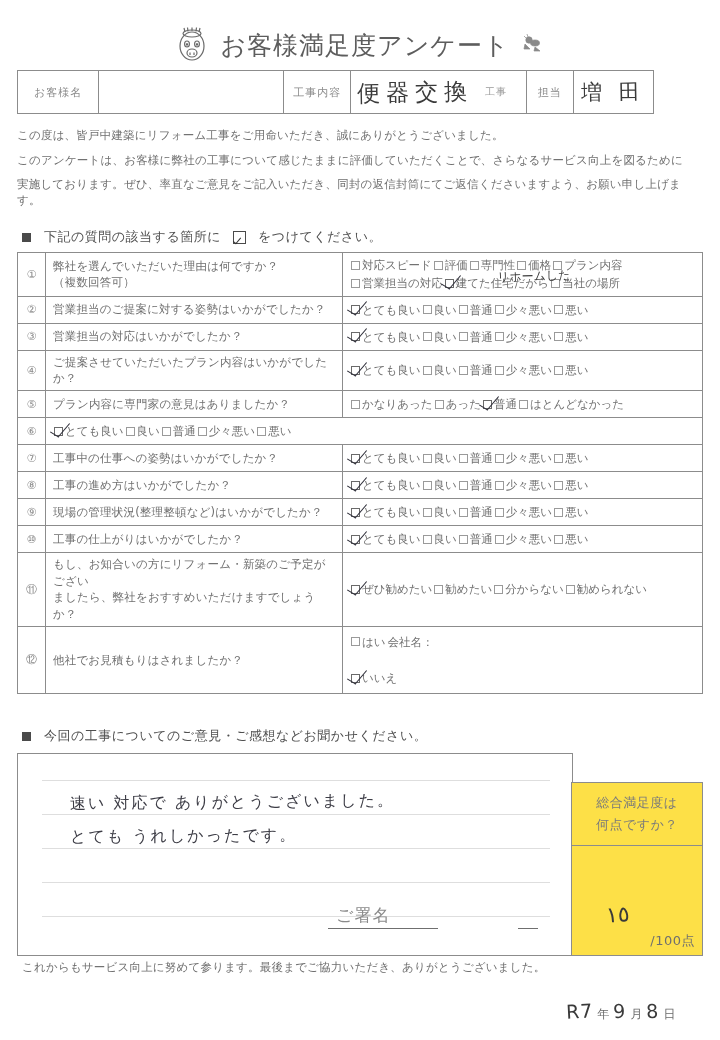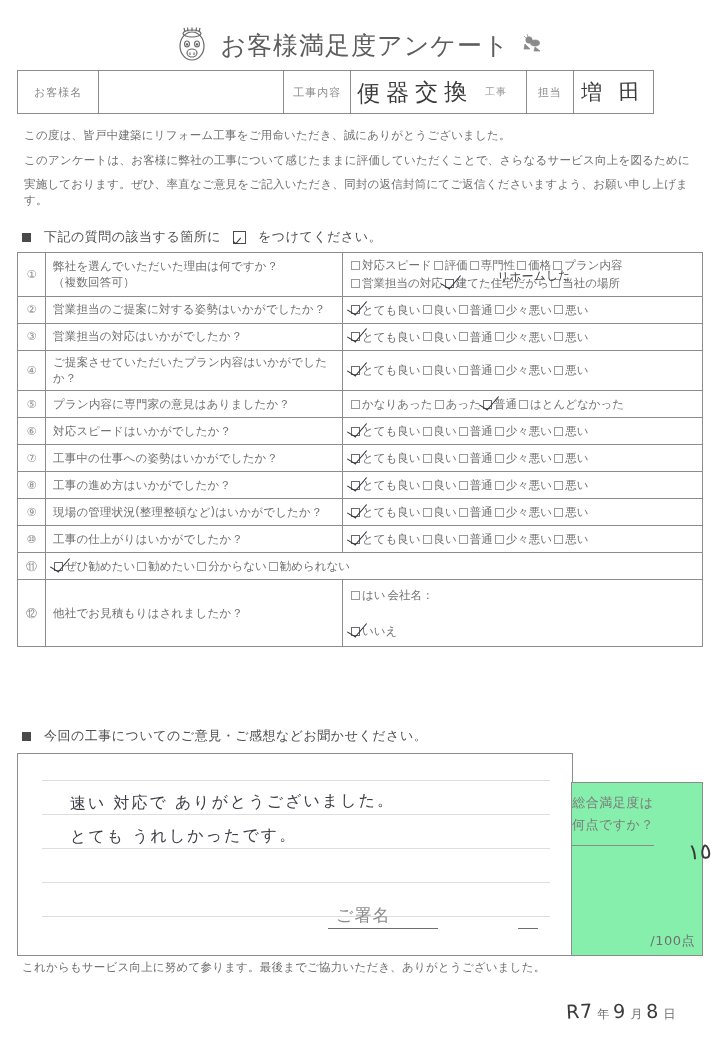--- a/index.html
+++ b/index.html
@@ -87,21 +87,21 @@
     font-size: 21px;
     color: #3a3a3a;
     letter-spacing: 5px;
     transform: rotate(-1deg);
   }
 
   
   .intro {
     position: absolute;
     top: 128px;
-    left: 24px;
+    left: 17px;
     width: 670px;
   }
   .intro p {
     margin: 0 0 9px 0;
     font-size: 11.5px;
     line-height: 1.35;
     color: #6f6f6f;
     letter-spacing: 0.2px;
   }
 
@@ -296,23 +296,23 @@
 
   
   .score-box {
     position: absolute;
     top: 782px;
     left: 571px;
     width: 132px;
     height: 174px;
     border: 1px solid #8c8c8c;
     box-sizing: border-box;
-    background: #86efac;
-    display: flex;
-    flex-direction: row;
+    background: #fde047;
+    display: flex;
+    flex-direction: column;
   }
   .score-head {
     height: 62px;
     border-bottom: 1px solid #8c8c8c;
     display: flex;
     flex-direction: column;
     align-items: center;
     justify-content: center;
     gap: 4px;
     font-size: 13px;
@@ -586,23 +586,20 @@
             </label>
             <label class="opt">
               <span class="box"></span>
               <span>はとんどなかった</span>
             </label>
           </div>
         </div>
       </div>
       <div class="q-row">
         <div class="q-num">⑥</div>
-        <div class="q-text">
-          <span>対応スピードはいかがでしたか？</span>
-        </div>
         <div class="q-opts">
           <div class="opt-line">
             <label class="opt checked">
               <span class="box"></span>
               <span>とても良い</span>
             </label>
             <label class="opt">
               <span class="box"></span>
               <span>良い</span>
             </label>
@@ -736,20 +733,24 @@
             </label>
             <label class="opt">
               <span class="box"></span>
               <span>悪い</span>
             </label>
           </div>
         </div>
       </div>
       <div class="q-row">
         <div class="q-num">⑪</div>
+        <div class="q-text">
+          <span>もし、お知合いの方にリフォーム・新築のご予定がござい</span>
+          <span>ましたら、弊社をおすすめいただけますでしょうか？</span>
+        </div>
         <div class="q-opts">
           <div class="opt-line">
             <label class="opt checked">
               <span class="box"></span>
               <span>ぜひ勧めたい</span>
             </label>
             <label class="opt">
               <span class="box"></span>
               <span>勧めたい</span>
             </label>

